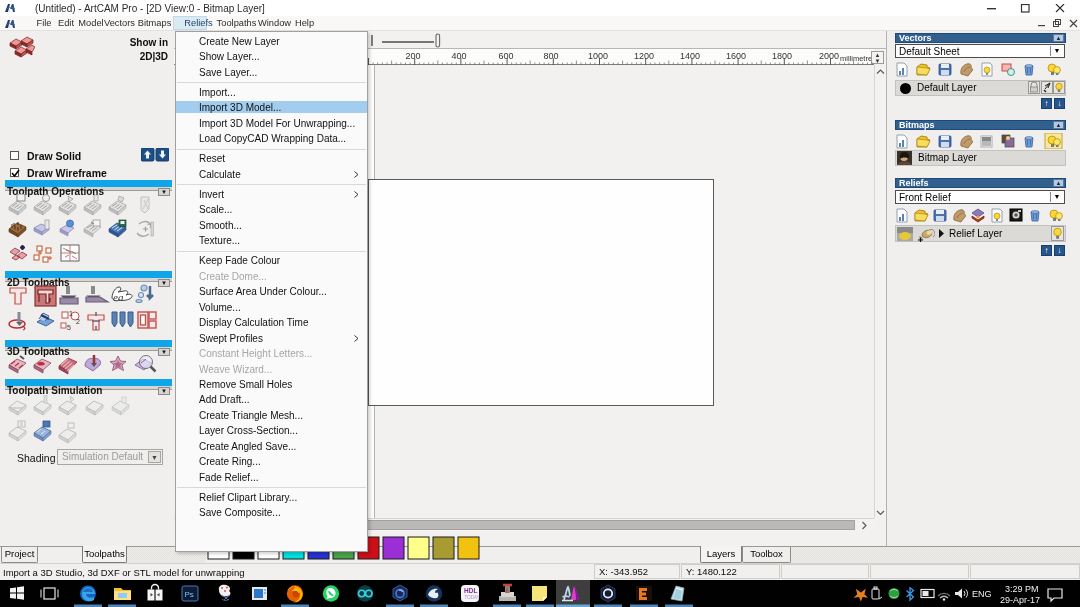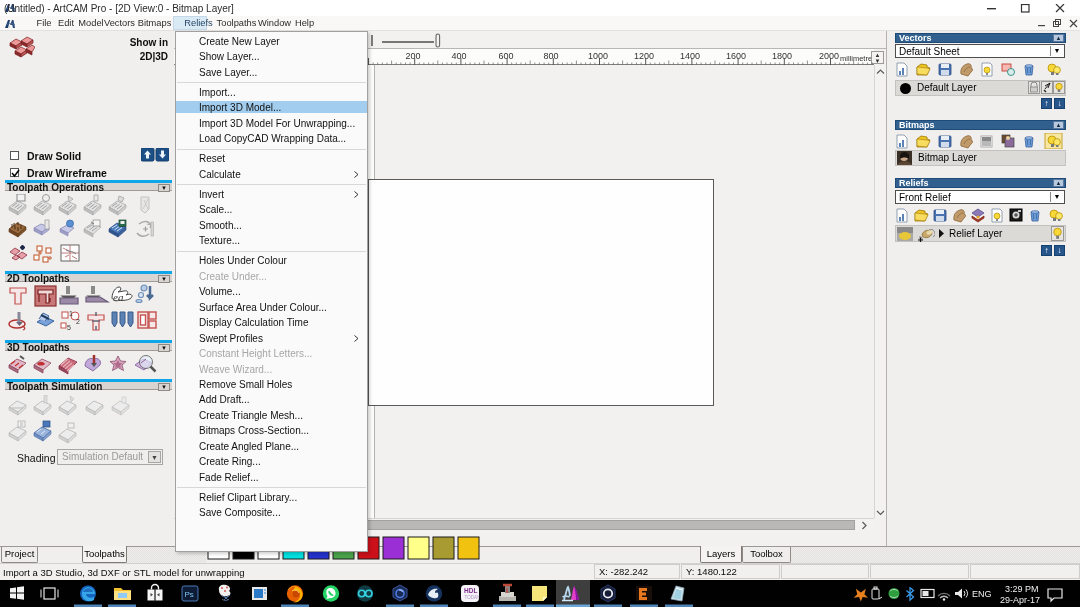--- a/index.html
+++ b/index.html
@@ -1,27 +1,27 @@
 <!DOCTYPE html>
 <html><head>
 <meta charset="utf-8">
 <style>
 * { margin:0; padding:0; box-sizing:border-box; }
 html,body { width:1080px; height:607px; overflow:hidden; font-family:"Liberation Sans", sans-serif; }
 body { position:relative; background:#f0efed; }
 .abs { position:absolute; }
 
 #titlebar { left:0; top:0; width:1080px; height:16px; background:#ffffff; }
-#titletext { left:4px; top:2.5px; font-size:10px; color:#2b2b2b; }
+#titletext { left:35px; top:2.5px; font-size:10px; color:#2b2b2b; }
 
 #menubar { left:0; top:16px; width:1080px; height:15px; background:#f9f8f7; border-bottom:1px solid #e3e1df; }
 .mitem { position:absolute; top:18px; font-size:9.3px; color:#2b2b2b; transform:translateX(-50%); white-space:nowrap;padding-left:33px; }
 
 #leftpanel { left:0; top:31px; width:174px; height:515px; background:#f0efed; }
-.sechdr { position:absolute; left:5px; width:167px; height:11px; background:#d7d4d1; border-top:3px solid #0ea5e9; border-bottom:1px solid #9e9b97; font-size:10px; font-weight:bold; color:#111; line-height:10px; padding-left:2px; }
+.sechdr { position:absolute; left:5px; width:167px; height:11px; background:#d7d4d1; border-top:7px solid #0ea5e9; border-bottom:1px solid #9e9b97; font-size:10px; font-weight:bold; color:#111; line-height:10px; padding-left:2px; }
 .secarr { position:absolute; right:2px; top:1px; width:12px; height:8px; background:#d7d4d1; border:1px solid #8d8a86; font-size:6px; line-height:6px; text-align:center; color:#111; }
 .cbx { position:absolute; width:9px; height:9px; background:#fff; border:1px solid #555; }
 .cblbl { position:absolute; font-size:10.5px; font-weight:bold; color:#0d0d0d; }
 
 #canvasarea { left:174px; top:31px; width:712px; height:515px; background:#f2f1ef; }
 .rnum { position:absolute; top:51px; font-size:9px; color:#333; transform:translateX(-50%);text-align:center; }
 #whiterect { position:absolute; background:#fefefe; border:1px solid #5a5a5a; }
 
 #rightpanel { left:886px; top:31px; width:194px; height:515px; background:#f0efed; border-left:1px solid #b5b2ae; }
 .bluehdr { position:absolute; left:9px; width:171px; height:10px; background:#31608f; border:1px solid #1d4a77; font-size:9px; font-weight:bold; color:#fff; line-height:9px; padding-left:3px; }
@@ -549,21 +549,21 @@
    <rect x="177" y="1" width="21" height="22" fill="#9b2fd6"></rect>
    <rect x="202" y="1" width="21" height="22" fill="#ffff8a"></rect>
    <rect x="227" y="1" width="21" height="22" fill="#a89b32"></rect>
    <rect x="252" y="1" width="21" height="22" fill="#f2c211"></rect>
   </g>
  </svg>
 </div>
 
 <div class="abs" id="statusbar"></div>
 <div class="abs" style="left:3px;top:567px;font-size:9.5px;color:#0a0a0a">Import a 3D Studio, 3d DXF or STL model for unwrapping</div>
-<div class="scell" style="left:594px;width:86px">X: -282.242</div>
+<div class="scell" style="left:594px;width:86px">X: -343.952</div>
 <div class="scell" style="left:681px;width:99px">Y: 1480.122</div>
 <div class="scell" style="left:781px;width:88px"></div>
 <div class="scell" style="left:870px;width:99px"></div>
 <div class="scell" style="left:970px;width:110px"></div>
 
 <div class="abs" id="taskbar"></div>
 <svg class="abs" style="left:0px;top:580px" width="1080" height="27" viewBox="0 0 1080 27">
  <rect width="1080" height="27" fill="#010101"></rect>
  <rect x="556" y="0" width="34" height="27" fill="#3e3e3e"></rect>
  <g>
@@ -729,33 +729,33 @@
         <path d="M0.5 0.5 L4 3.5 L0.5 6.5" fill="none" stroke="#333"></path>
       </svg></div>
 <div class="msep"></div>
 <div class="mi">Invert<svg class="sub" viewBox="0 0 5 7">
         <path d="M0.5 0.5 L4 3.5 L0.5 6.5" fill="none" stroke="#333"></path>
       </svg></div>
 <div class="mi">Scale...</div>
 <div class="mi">Smooth...</div>
 <div class="mi">Texture...</div>
 <div class="msep"></div>
-<div class="mi">Holes Under Colour</div>
-<div class="mi dis">Create Under...</div>
+<div class="mi">Keep Fade Colour</div>
+<div class="mi dis">Create Dome...</div>
+<div class="mi">Surface Area Under Colour...</div>
 <div class="mi">Volume...</div>
-<div class="mi">Surface Area Under Colour...</div>
 <div class="mi">Display Calculation Time</div>
 <div class="mi">Swept Profiles<svg class="sub" viewBox="0 0 5 7">
         <path d="M0.5 0.5 L4 3.5 L0.5 6.5" fill="none" stroke="#333"></path>
       </svg></div>
 <div class="mi dis">Constant Height Letters...</div>
 <div class="mi dis">Weave Wizard...</div>
 <div class="mi">Remove Small Holes</div>
 <div class="mi">Add Draft...</div>
 <div class="mi">Create Triangle Mesh...</div>
-<div class="mi">Bitmaps Cross-Section...</div>
-<div class="mi">Create Angled Plane...</div>
+<div class="mi">Layer Cross-Section...</div>
+<div class="mi">Create Angled Save...</div>
 <div class="mi">Create Ring...</div>
 <div class="mi">Fade Relief...</div>
 <div class="msep"></div>
 <div class="mi">Relief Clipart Library...</div>
 <div class="mi">Save Composite...</div>
 </div>
 
 </body></html>

